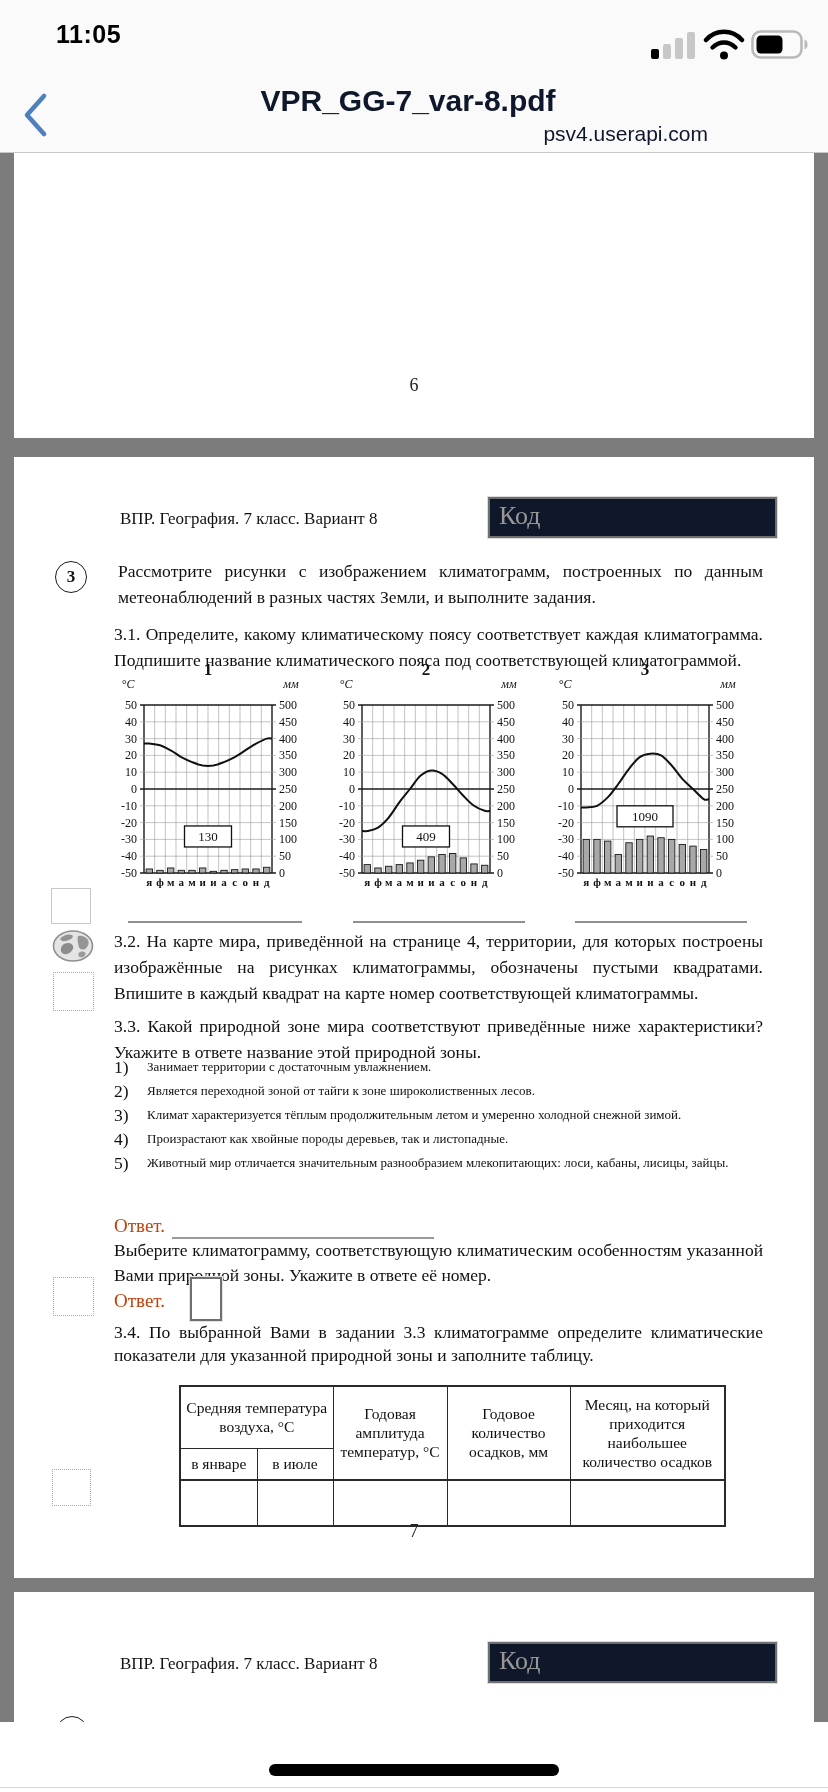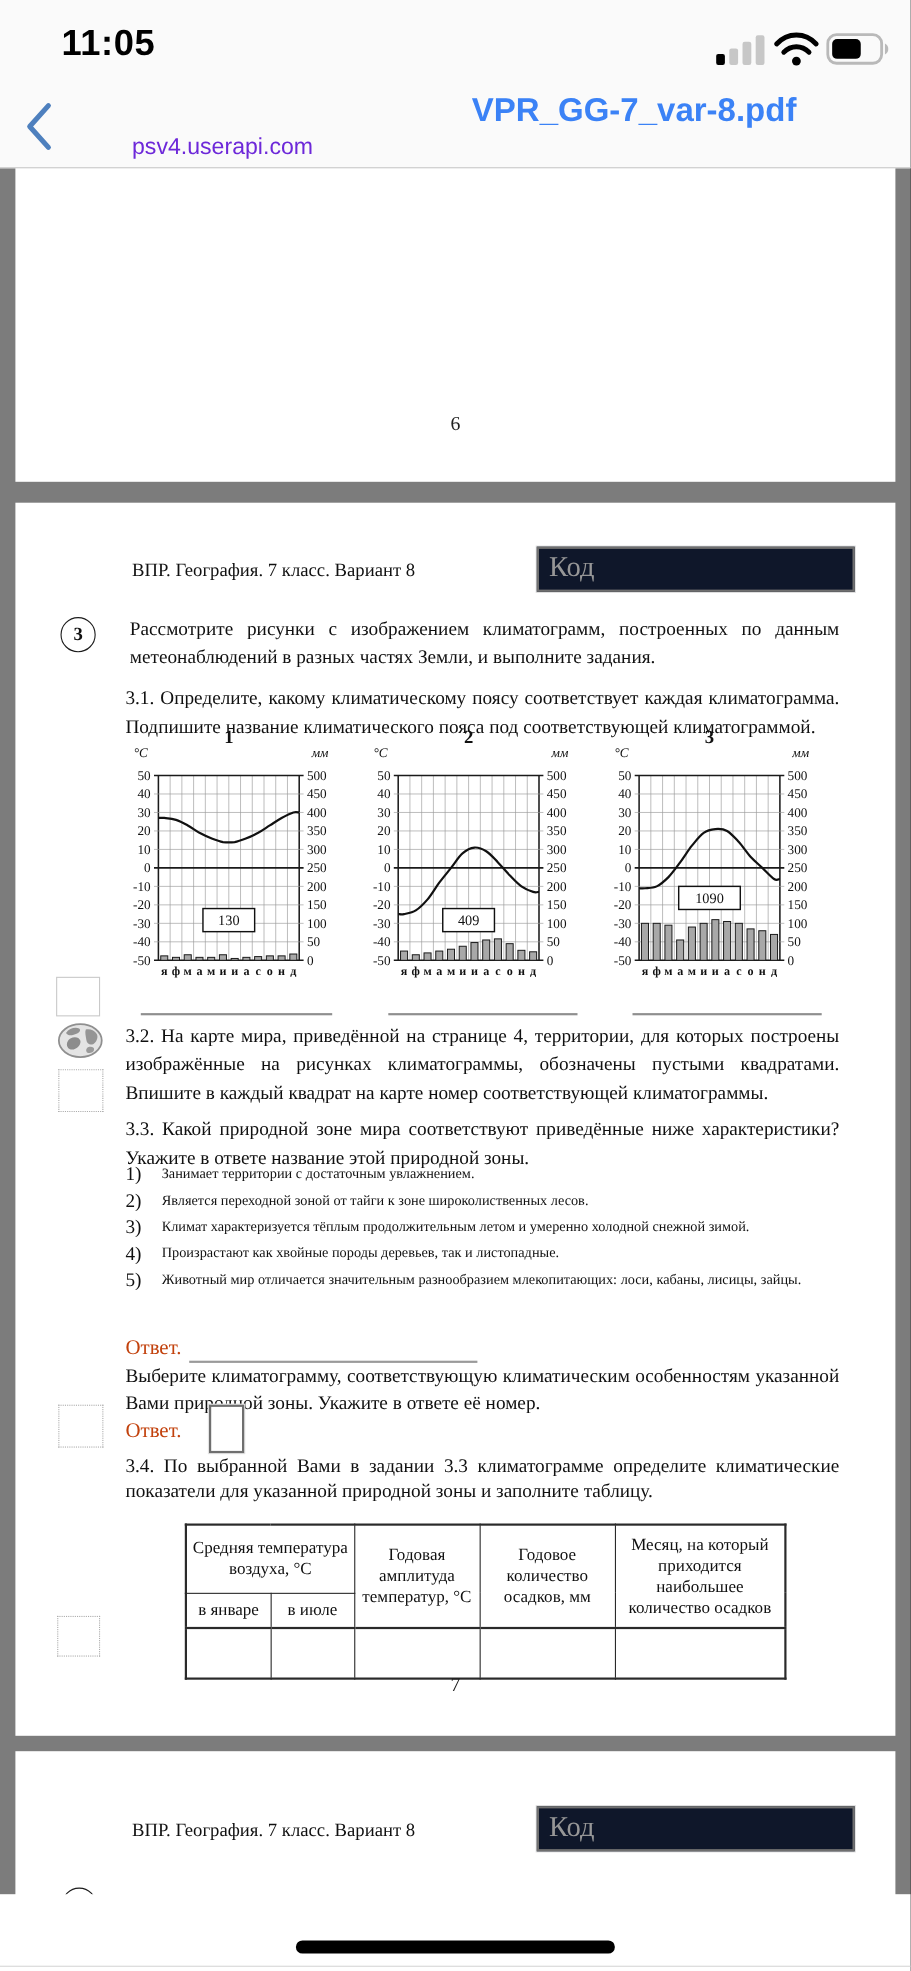--- a/index.html
+++ b/index.html
@@ -2,27 +2,27 @@
 <html><head>
 <meta charset="utf-8">
 <style>
   html,body{margin:0;padding:0;background:#222;}
   .screen{position:relative;width:828px;height:1792px;margin:0 auto;background:#7c7c7c;overflow:hidden;
           font-family:"Liberation Serif","DejaVu Serif",serif;-webkit-font-smoothing:antialiased;}
   
   .topbar{position:absolute;top:0;left:0;right:0;height:152px;background:#fafafa;
           border-bottom:1px solid #c9c9c9;z-index:30;}
   .time{position:absolute;left:56px;top:20px;font-family:"Liberation Sans","DejaVu Sans",sans-serif;
-        font-weight:700;font-size:33px;color:#000;letter-spacing:.5px;}
+        font-weight:700;font-size:25px;color:#000;letter-spacing:.5px;}
   .sicon{position:absolute;}
   .back-btn{position:absolute;left:20px;top:92px;width:34px;height:46px;cursor:pointer;}
-  .nav-title{position:absolute;top:84px;left:120px;right:104px;text-align:right;
-             font-family:"Liberation Sans","DejaVu Sans",sans-serif;font-size:30px;font-weight:600;color:#3b82f6;}
-  .nav-sub{position:absolute;top:122px;left:120px;right:120px;text-align:left;
-           font-family:"Liberation Sans","DejaVu Sans",sans-serif;font-size:21px;color:#6d28d9;}
+  .nav-title{position:absolute;top:84px;left:120px;right:132px;text-align:center;
+             font-family:"Liberation Sans","DejaVu Sans",sans-serif;font-size:30px;font-weight:600;color:#0f172a;}
+  .nav-sub{position:absolute;top:122px;left:120px;right:120px;text-align:right;
+           font-family:"Liberation Sans","DejaVu Sans",sans-serif;font-size:21px;color:#0f172a;}
   
   .page{position:absolute;left:14px;width:800px;background:#ffffff;}
   .page6{top:152px;height:286px;}
   .page7{top:457px;height:1121px;}
   .page8{top:1592px;height:200px;}
   .pagenum{position:absolute;left:0;width:100%;text-align:center;font-size:18px;color:#222;}
   
   .docheader{position:absolute;font-size:17px;color:#111;}
   .kod-box{position:absolute;width:285px;height:37px;border:2px solid #6f6f6f;box-shadow:0 0 0 1px #dcdcdc;background:#0f172a;}
   .kod-text{font-size:26px;color:#979797;line-height:34px;padding-left:9px;}
@@ -36,21 +36,21 @@
   .sq-dot{border:1px dotted #ababab;}
   .blank{position:absolute;height:0;border-bottom:2px solid #8f8f8f;}
   .anslabel{position:absolute;font-size:19px;color:#c2410c;}
   .ansline{position:absolute;height:0;border-bottom:2px solid #9a9a9a;}
   .ans-box{position:absolute;width:28px;height:40px;border:2px solid #6f6f6f;box-shadow:0 0 0 1px #e3e3e3;background:#fff;}
   .li{display:flex;margin:0;}
   .li .mark{width:33px;flex:none;font-size:17.5px;line-height:24px;color:#101010;}
   .li .litext{flex:1;text-align:justify;font-size:13px;line-height:24px;color:#101010;}
   .list{position:absolute;}
   
-  .t34{position:absolute;border-collapse:collapse;table-layout:fixed;background:#fff;}
+  .t34{position:absolute;border-collapse:collapse;table-layout:fixed;background:#fff;margin-left:11px;}
   .t34 th,.t34 td{border:1px solid #2a2a2a;font-weight:normal;font-size:15.5px;line-height:19px;
                   text-align:center;vertical-align:middle;padding:2px 5px;color:#101010;}
   .t34{border:2px solid #2a2a2a;}
   .t34 tr.data td{border-top:2.5px solid #2a2a2a;height:40px;}
   .t34 .r1{height:62px;}
   .t34 .r2 th{height:26px;}
   
   .bottombar{position:absolute;left:0;right:0;bottom:0;height:70px;background:#ffffff;z-index:40;}
   .home-indicator{position:absolute;left:50%;transform:translateX(-50%);top:42px;width:290px;height:12px;
                   border-radius:7px;background:#000;cursor:grab;}

